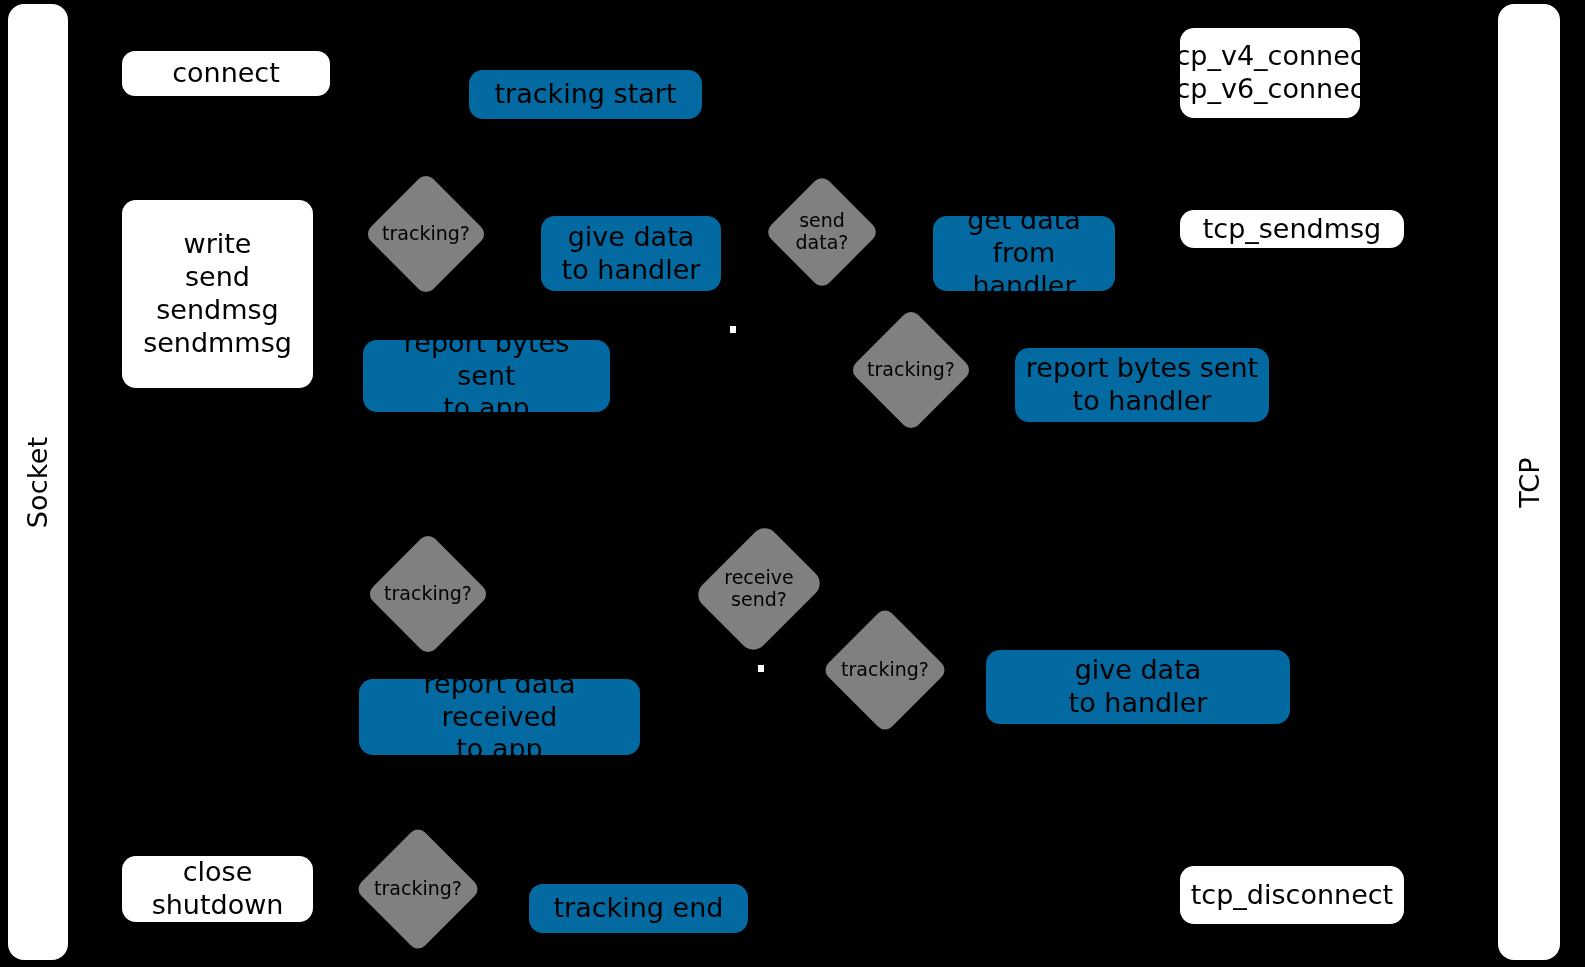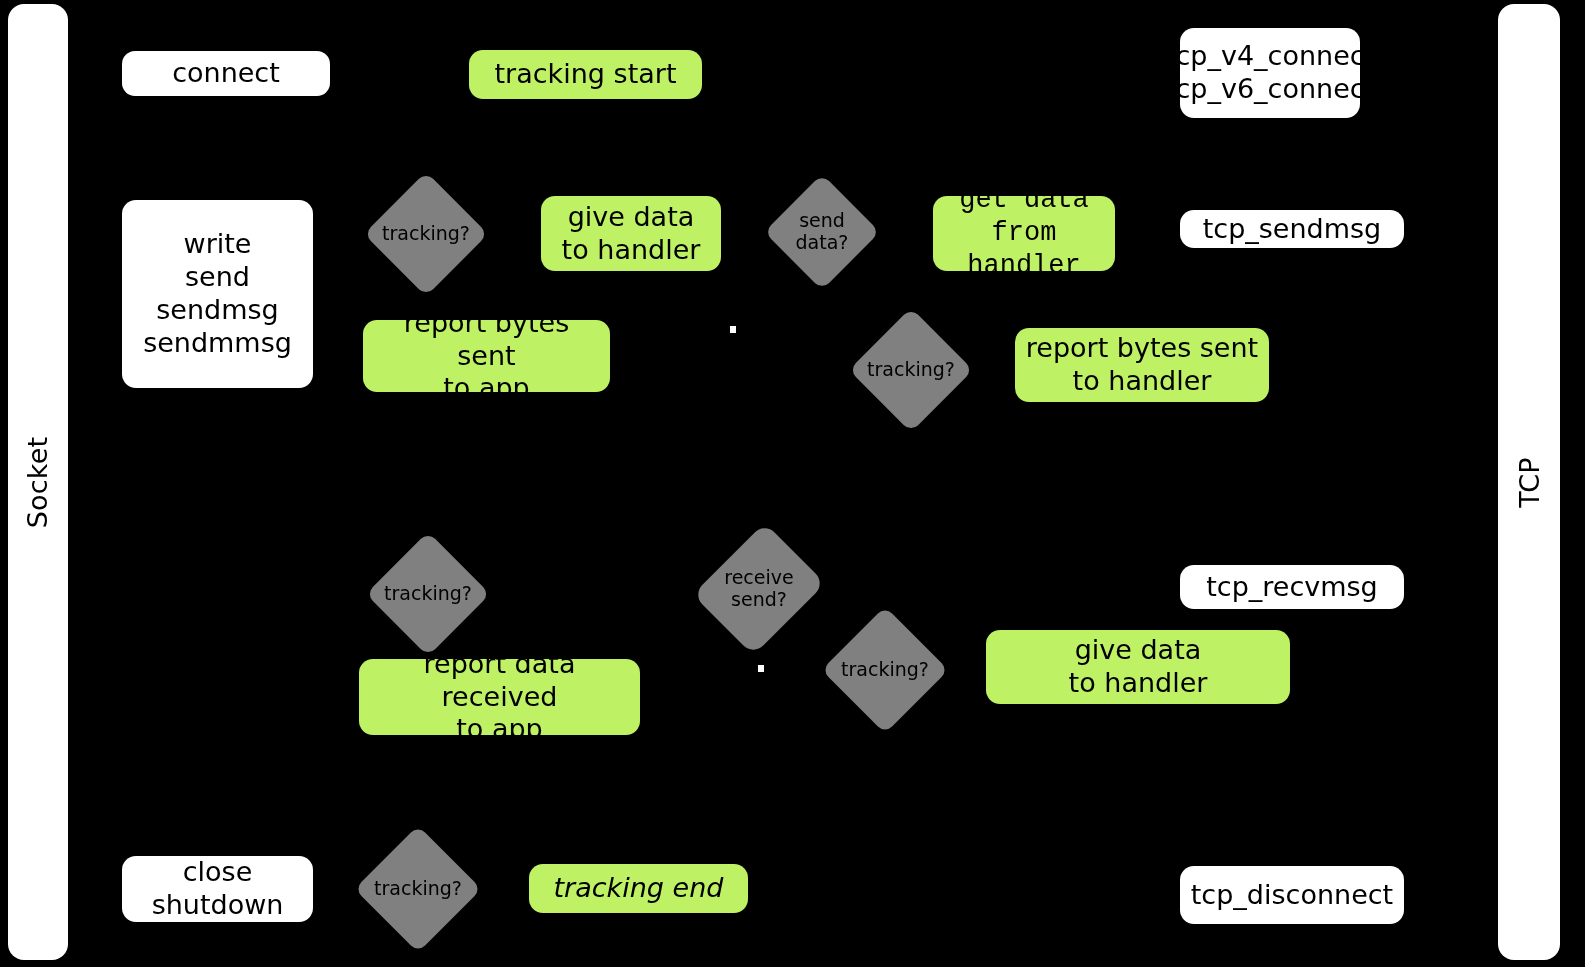--- a/index.html
+++ b/index.html
@@ -49,21 +49,21 @@
     justify-content: center;
     text-align: center;
     color: #000000;
     font-size: 27px;
     line-height: 1.22;
     box-sizing: border-box;
     padding: 2px 10px;
     white-space: pre-line;
   }
   .node.white { background: #ffffff; }
-  .node.gray  { background: #bef264; }
+  .node.gray  { background: #0369a1; margin-top: 20px; }
 
   
   .diamond {
     position: absolute;
   }
   .diamond .shape {
     position: absolute;
     inset: 0;
     background: #808080;
     transform: rotate(45deg);
@@ -122,21 +122,21 @@
 
   <div class="node gray" style="left:541px; top:196px; width:180px; height:75px;">give data
 to handler</div>
 
   <div class="diamond" style="left:781px; top:191px; width:82px; height:82px;">
     <div class="shape"></div>
     <div class="dlabel">send
 data?</div>
   </div>
 
-  <div class="node gray" style="left:933px; top:196px; width:182px; height:75px;font-family:Liberation Mono, monospace;">get data
+  <div class="node gray" style="left:933px; top:196px; width:182px; height:75px;">get data
 from handler</div>
 
   <div class="node white" style="left:1180px; top:210px; width:224px; height:38px;">tcp_sendmsg</div>
 
   <div class="node gray" style="left:363px; top:320px; width:247px; height:72px;">report bytes sent
 to app</div>
 
   <div class="diamond" style="left:867px; top:326px; width:88px; height:88px;">
     <div class="shape"></div>
     <div class="dlabel">tracking?</div>
@@ -152,21 +152,20 @@
     <div class="shape"></div>
     <div class="dlabel">tracking?</div>
   </div>
 
   <div class="diamond" style="left:716px; top:538px; width:86px; height:102px;">
     <div class="shape" style="border-radius:14px;"></div>
     <div class="dlabel">receive
 send?</div>
   </div>
 
-  <div class="node white" style="left:1180px; top:565px; width:224px; height:44px;">tcp_recvmsg</div>
 
   <div class="node gray" style="left:359px; top:659px; width:281px; height:76px;">report data received
 to app</div>
 
   <div class="diamond" style="left:840px; top:625px; width:90px; height:90px;">
     <div class="shape"></div>
     <div class="dlabel">tracking?</div>
   </div>
 
   <div class="node gray" style="left:986px; top:630px; width:304px; height:74px;">give data
@@ -175,17 +174,17 @@
   <div class="speck" style="left:758px; top:665px;"></div>
 
   <div class="node white" style="left:122px; top:856px; width:191px; height:66px;">close
 shutdown</div>
 
   <div class="diamond" style="left:373px; top:844px; width:90px; height:90px;">
     <div class="shape"></div>
     <div class="dlabel">tracking?</div>
   </div>
 
-  <div class="node gray" style="left:529px; top:864px; width:219px; height:49px;font-style:italic;">tracking end</div>
+  <div class="node gray" style="left:529px; top:864px; width:219px; height:49px;">tracking end</div>
 
   <div class="node white" style="left:1180px; top:866px; width:224px; height:58px;">tcp_disconnect</div>
 
 </div>
 
 </body></html>

